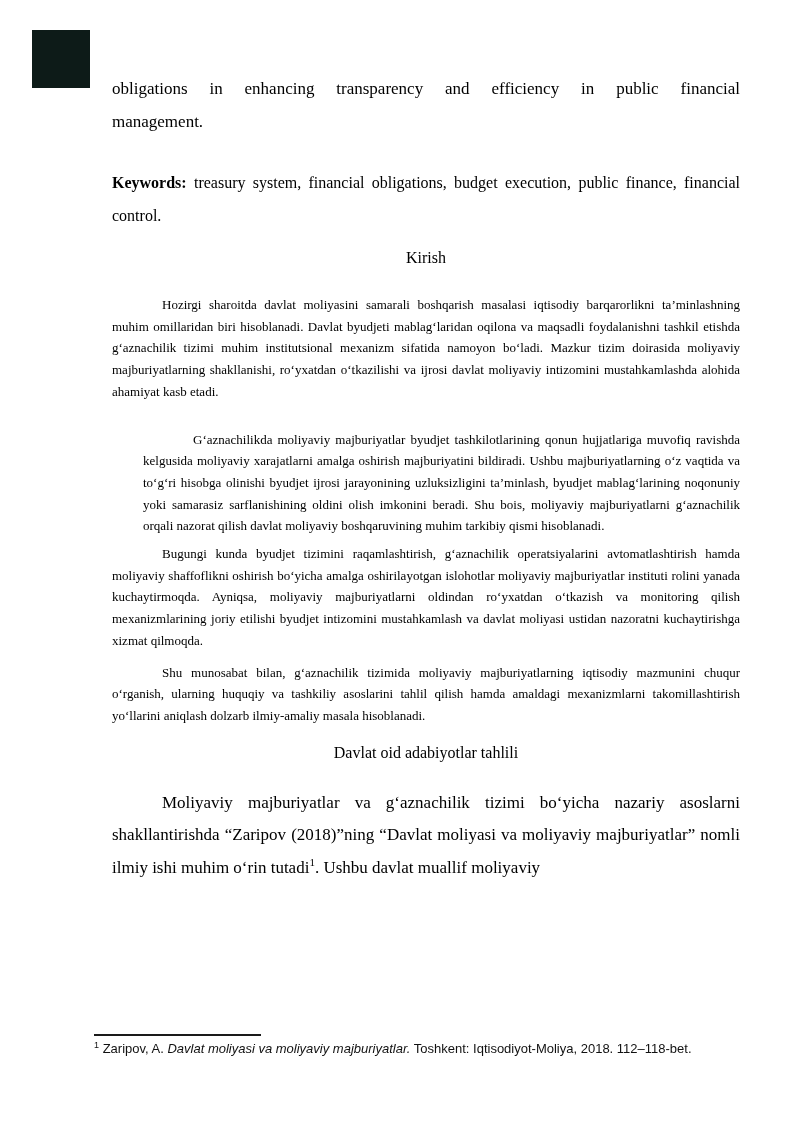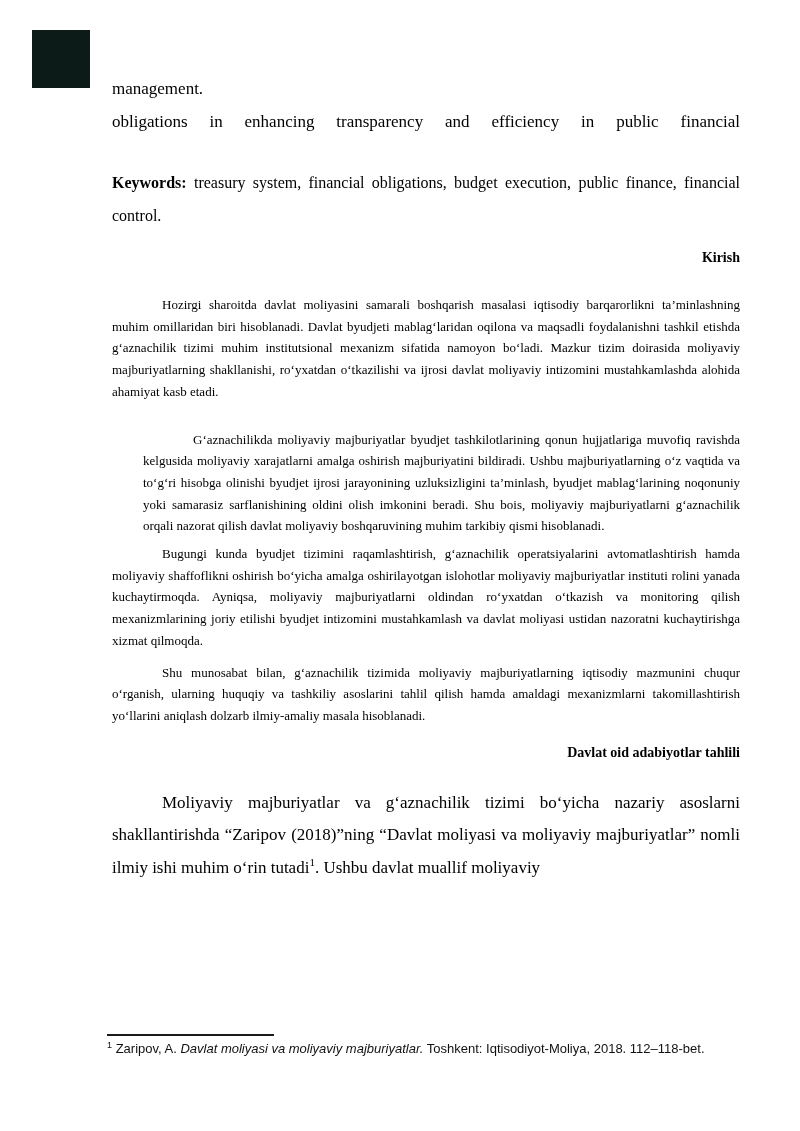--- a/index.html
+++ b/index.html
@@ -35,24 +35,24 @@
   .abstract-line.stretched { text-align-last: justify; }
   .keywords {
     margin-top: 28px;
     font-size: 16px;
     line-height: 33px;
     text-align: justify;
   }
   .keywords .kw-label { font-weight: bold; }
   h1.section-heading {
     margin: 14px 0 0 0;
-    font-size: 14px;
+    font-size: 16px;
     line-height: 24px;
-    font-weight: bold;
-    text-align: right;
+    font-weight: normal;
+    text-align: center;
   }
   p.body-par {
     margin: 0;
     font-size: 13px;
     line-height: 21.7px;
     text-align: justify;
     text-indent: 50px;
   }
   p.mt24 { margin-top: 24px; }
   p.mt26 { margin-top: 26px; margin-left: 31px; }
@@ -65,21 +65,21 @@
     text-align: justify;
     text-indent: 50px;
   }
   .sup-ref {
     vertical-align: super;
     font-size: 11px;
     line-height: 0;
   }
   .footnote-area {
     position: absolute;
-    left: 107px;
+    left: 94px;
     top: 1034px;
     width: 640px;
   }
   .footnote-rule {
     width: 167px;
     height: 0;
     border-top: 2px solid #1a1a1a;
     margin-bottom: 4px;
   }
   .footnote-text {
@@ -95,22 +95,22 @@
   }
   .footnote-text .fn-title { font-style: italic; }
 </style>
 </head>
 <body>
 
 <div class="page">
 
   <div class="corner-square"></div>
 
+  <div class="abstract-line stretched">obligations in enhancing transparency and efficiency in public financial</div>
   <div class="abstract-line">management.</div>
-  <div class="abstract-line stretched">obligations in enhancing transparency and efficiency in public financial</div>
 
   <div class="keywords">
     <span class="kw-label">Keywords:</span><span> treasury system, financial obligations, budget execution, public finance, financial control.</span>
   </div>
 
   <h1 class="section-heading">Kirish</h1>
 
   <p class="body-par mt24">Hozirgi sharoitda davlat moliyasini samarali boshqarish masalasi iqtisodiy barqarorlikni ta’minlashning muhim omillaridan biri hisoblanadi. Davlat byudjeti mablagʻlaridan oqilona va maqsadli foydalanishni tashkil etishda gʻaznachilik tizimi muhim institutsional mexanizm sifatida namoyon boʻladi. Mazkur tizim doirasida moliyaviy majburiyatlarning shakllanishi, roʻyxatdan oʻtkazilishi va ijrosi davlat moliyaviy intizomini mustahkamlashda alohida ahamiyat kasb etadi.</p>
 
   <p class="body-par mt26">Gʻaznachilikda moliyaviy majburiyatlar byudjet tashkilotlarining qonun hujjatlariga muvofiq ravishda kelgusida moliyaviy xarajatlarni amalga oshirish majburiyatini bildiradi. Ushbu majburiyatlarning oʻz vaqtida va toʻgʻri hisobga olinishi byudjet ijrosi jarayonining uzluksizligini ta’minlash, byudjet mablagʻlarining noqonuniy yoki samarasiz sarflanishining oldini olish imkonini beradi. Shu bois, moliyaviy majburiyatlarni gʻaznachilik orqali nazorat qilish davlat moliyaviy boshqaruvining muhim tarkibiy qismi hisoblanadi.</p>

